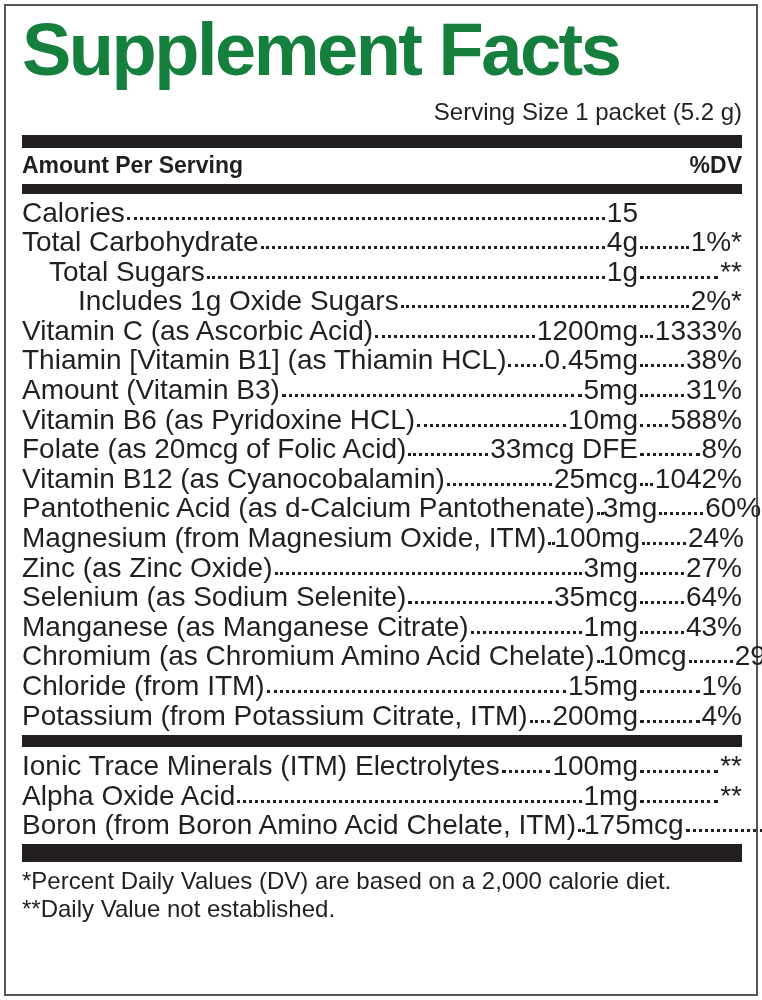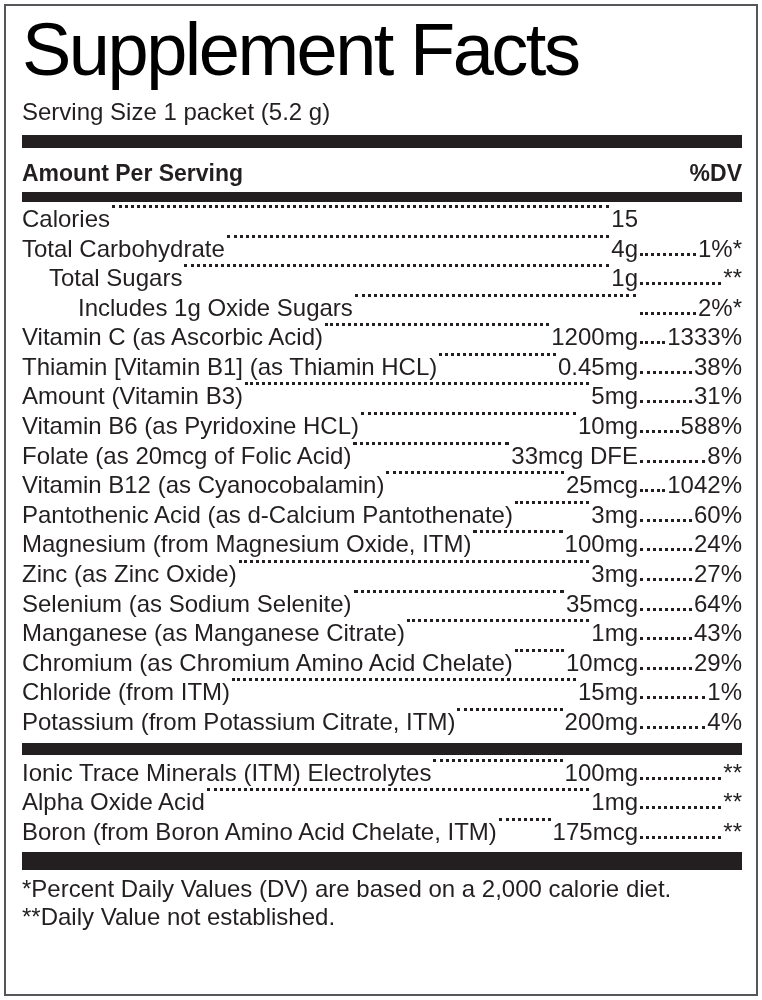--- a/index.html
+++ b/index.html
@@ -14,50 +14,51 @@
   }
   .panel {
     position: absolute;
     top: 4px; left: 4px; right: 4px; bottom: 4px;
     border: 2px solid #55565a;
     background: #ffffff;
     padding: 4px 14px 6px 16px;
   }
   .title {
     font-size: 74px;
-    font-weight: 400;
+    font-weight: 700;
     letter-spacing: -2.5px;
     line-height: 1.08;
     white-space: nowrap;
-    color: #000000;
+    color: #15803d;
   }
   .serving {
     font-size: 24px;
     margin-top: 8px;
     line-height: 28px;
+    text-align: right;
   }
   .bar { background: #231f20; }
   .bar-1 { height: 13px; margin-top: 9px; }
   .bar-2 { height: 10px; }
   .bar-3 { height: 12px; margin: 5px 0 4px; }
   .bar-4 { height: 18px; margin: 5px 0 5px; }
   .header-row {
     display: flex;
     justify-content: space-between;
     align-items: center;
     font-weight: 700;
     font-size: 23px;
-    padding: 12px 0 5px;
+    padding: 4px 0 5px;
   }
   .rows { margin-top: 3px; }
   .row {
     display: flex;
-    align-items: flex-start;
+    align-items: flex-end;
     height: 29.6px;
-    font-size: 24px;
+    font-size: 28px;
   }
   .lbl, .amt, .dv { line-height: 28px; white-space: nowrap; }
   .dots {
     flex: 1 1 auto;
     min-width: 4px;
     border-bottom: 3px dotted #231f20;
     margin: 0 2px 7px 2px;
   }
   .rbox {
     display: flex;

